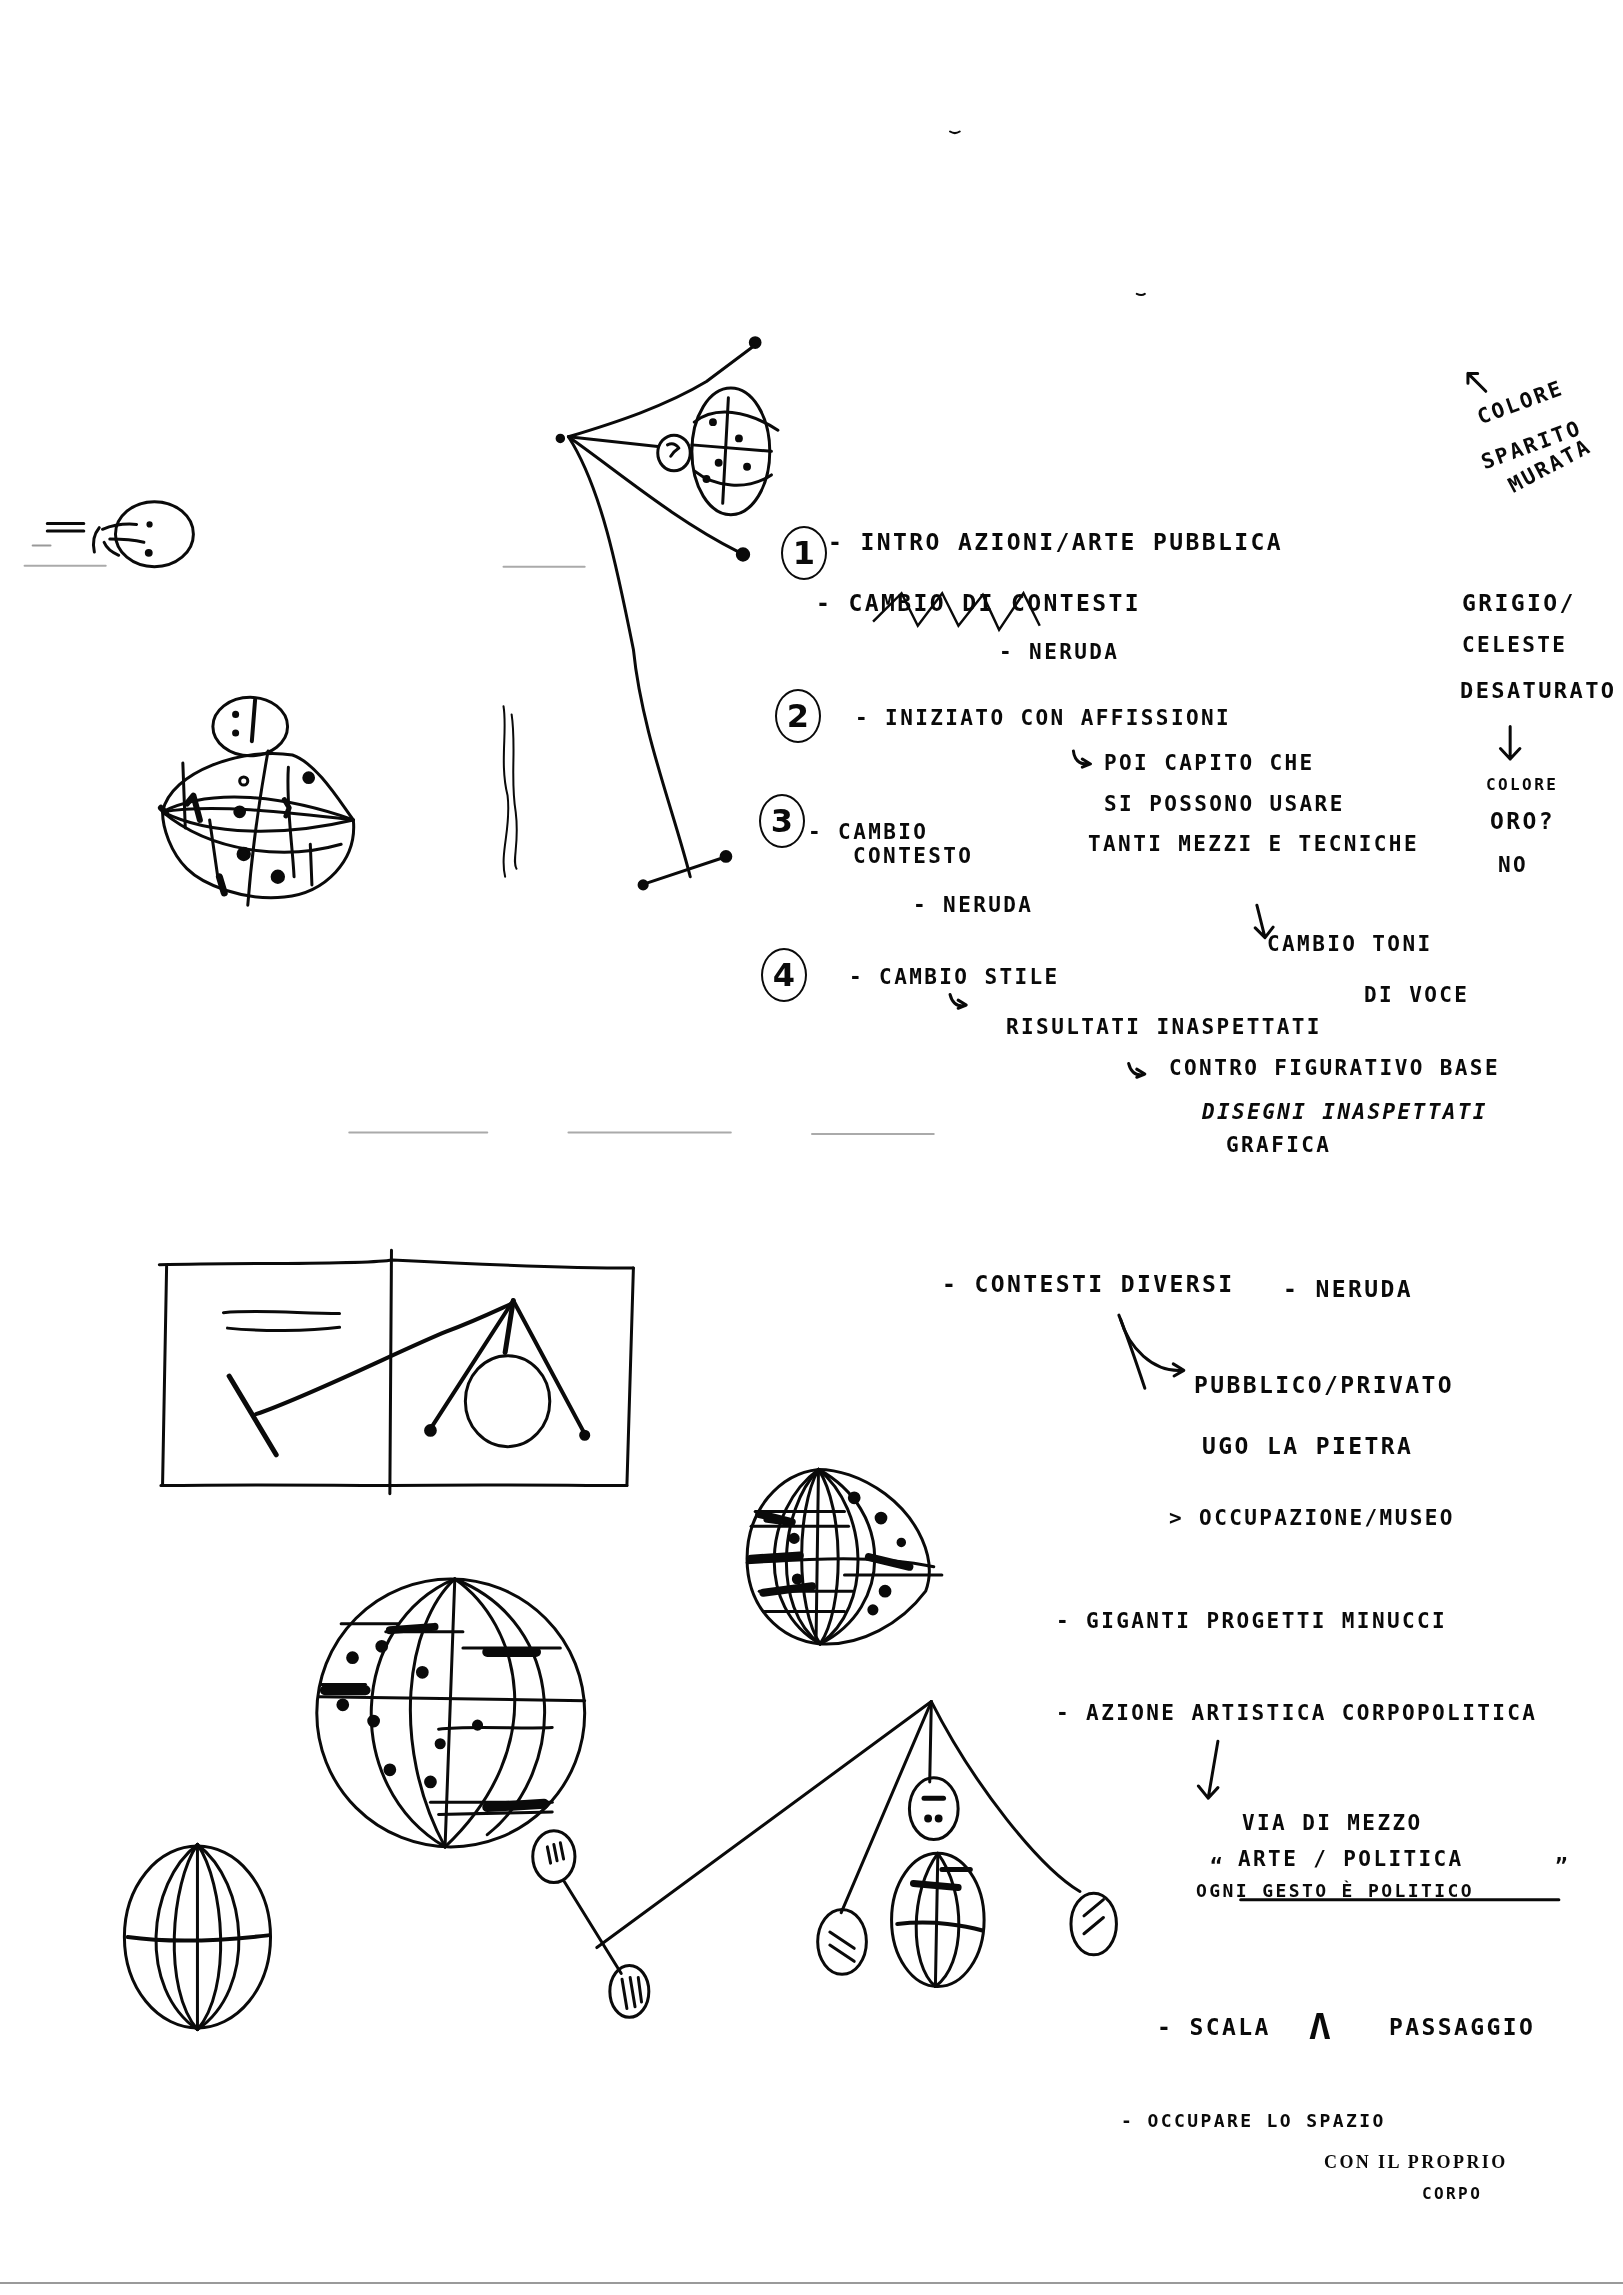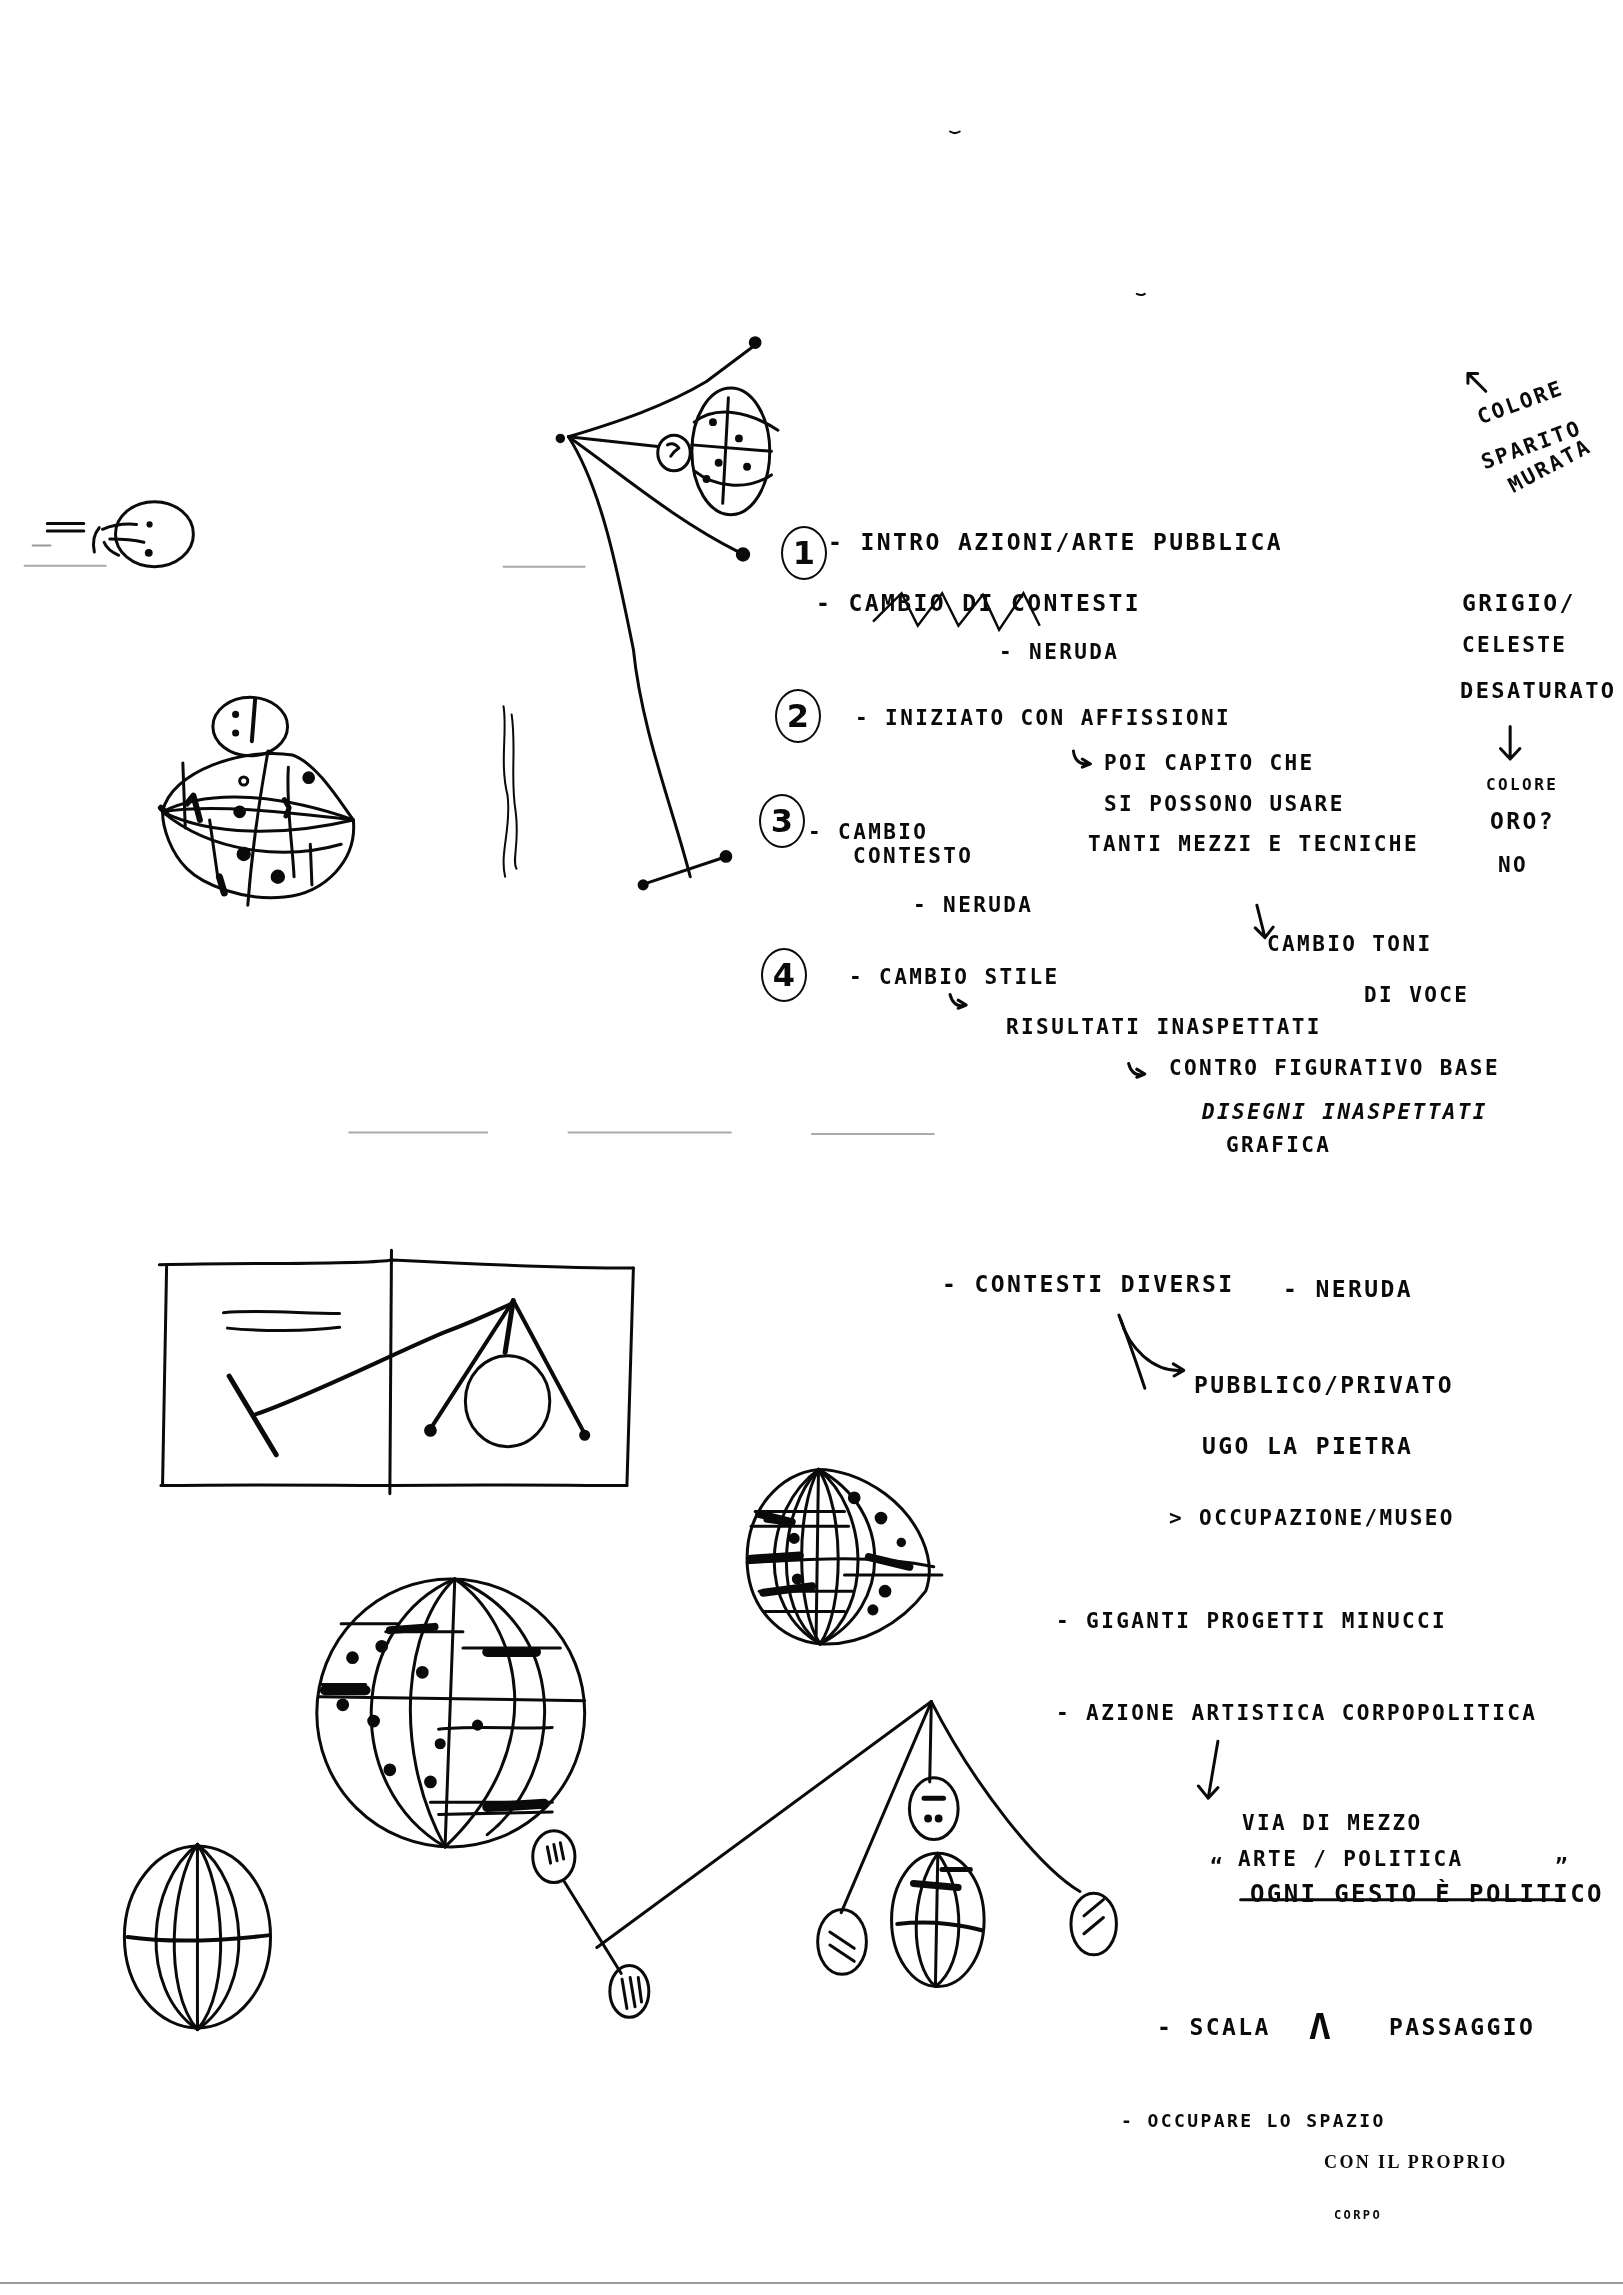--- a/index.html
+++ b/index.html
@@ -274,24 +274,24 @@
   <div class="hw s2" style="left:942px;top:1271px;">- CONTESTI DIVERSI</div>
   <div class="hw s2" style="left:1283px;top:1276px;">- NERUDA</div>
   <div class="hw s2" style="left:1194px;top:1372px;">PUBBLICO/PRIVATO</div>
   <div class="hw s2" style="left:1202px;top:1433px;">UGO LA PIETRA</div>
   <div class="hw s1" style="left:1169px;top:1506px;">&gt; OCCUPAZIONE/MUSEO</div>
   <div class="hw s1" style="left:1056px;top:1609px;">- GIGANTI PROGETTI MINUCCI</div>
   <div class="hw s1" style="left:1056px;top:1701px;">- AZIONE ARTISTICA CORPOPOLITICA</div>
   <div class="hw s1" style="left:1242px;top:1811px;">VIA DI MEZZO</div>
   <div class="hw s1" style="left:1210px;top:1854px;">“</div>
   <div class="hw s1" style="left:1238px;top:1847px;">ARTE / POLITICA</div>
-  <div class="hw s1" style="left:1250px;top:1880px;font-size:24px;">OGNI GESTO È POLITICO</div>
+  <div class="hw s1" style="left:1196px;top:1880px;font-size:18px;">OGNI GESTO È POLITICO</div>
   <div class="hw s1" style="left:1555px;top:1854px;">”</div>
   <div class="hw s2" style="left:1157px;top:2014px;">- SCALA</div>
   <div class="hw s3" style="left:1309px;top:2006px;font-size:36px;">Λ</div>
   <div class="hw s2" style="left:1389px;top:2014px;">PASSAGGIO</div>
   <div class="hw s1" style="left:1121px;top:2110px;font-size:18px;">- OCCUPARE LO SPAZIO</div>
   <div class="hw s1" style="left:1324px;top:2152px;font-size:18px;font-family:Liberation Serif, serif;">CON IL PROPRIO</div>
-  <div class="hw s1" style="left:1334px;top:2184px;font-size:12px;margin-top:24px;">CORPO</div>
+  <div class="hw s1" style="left:1422px;top:2184px;font-size:16px;">CORPO</div>
 
   <div class="noise" style="left:0;top:2282px;width:1624px;"></div>
 </div>
 
 
 </body></html>

